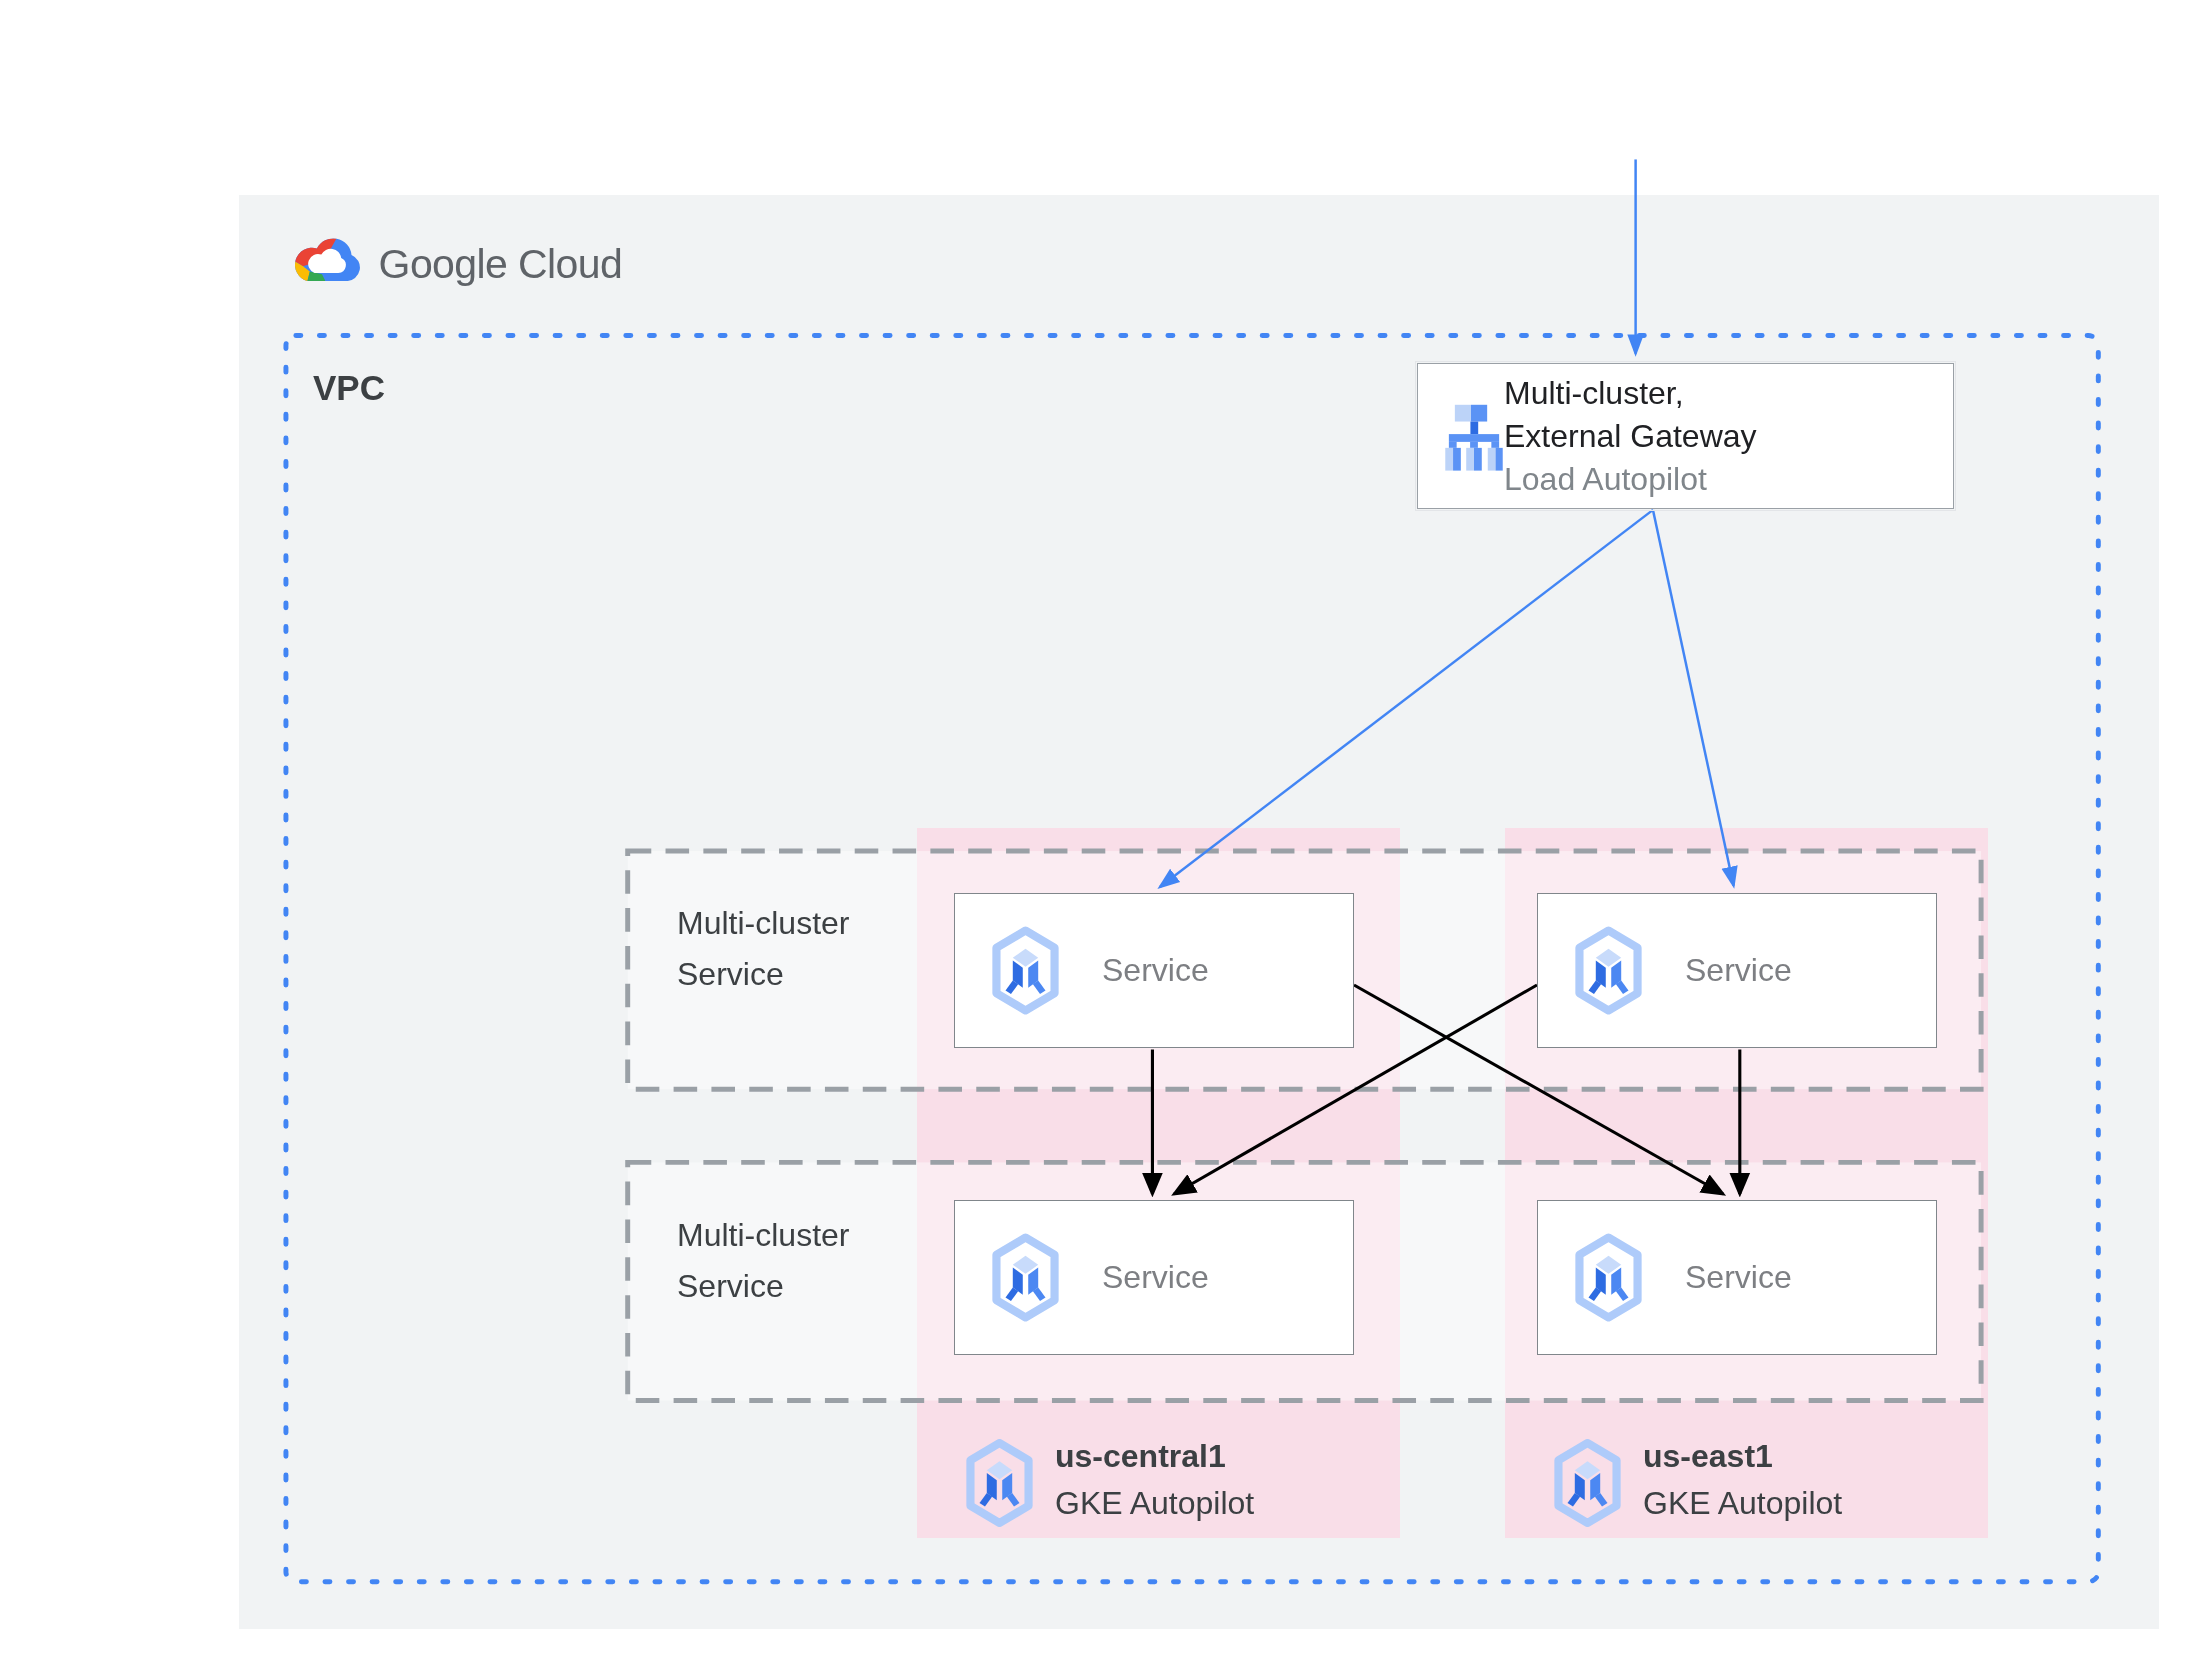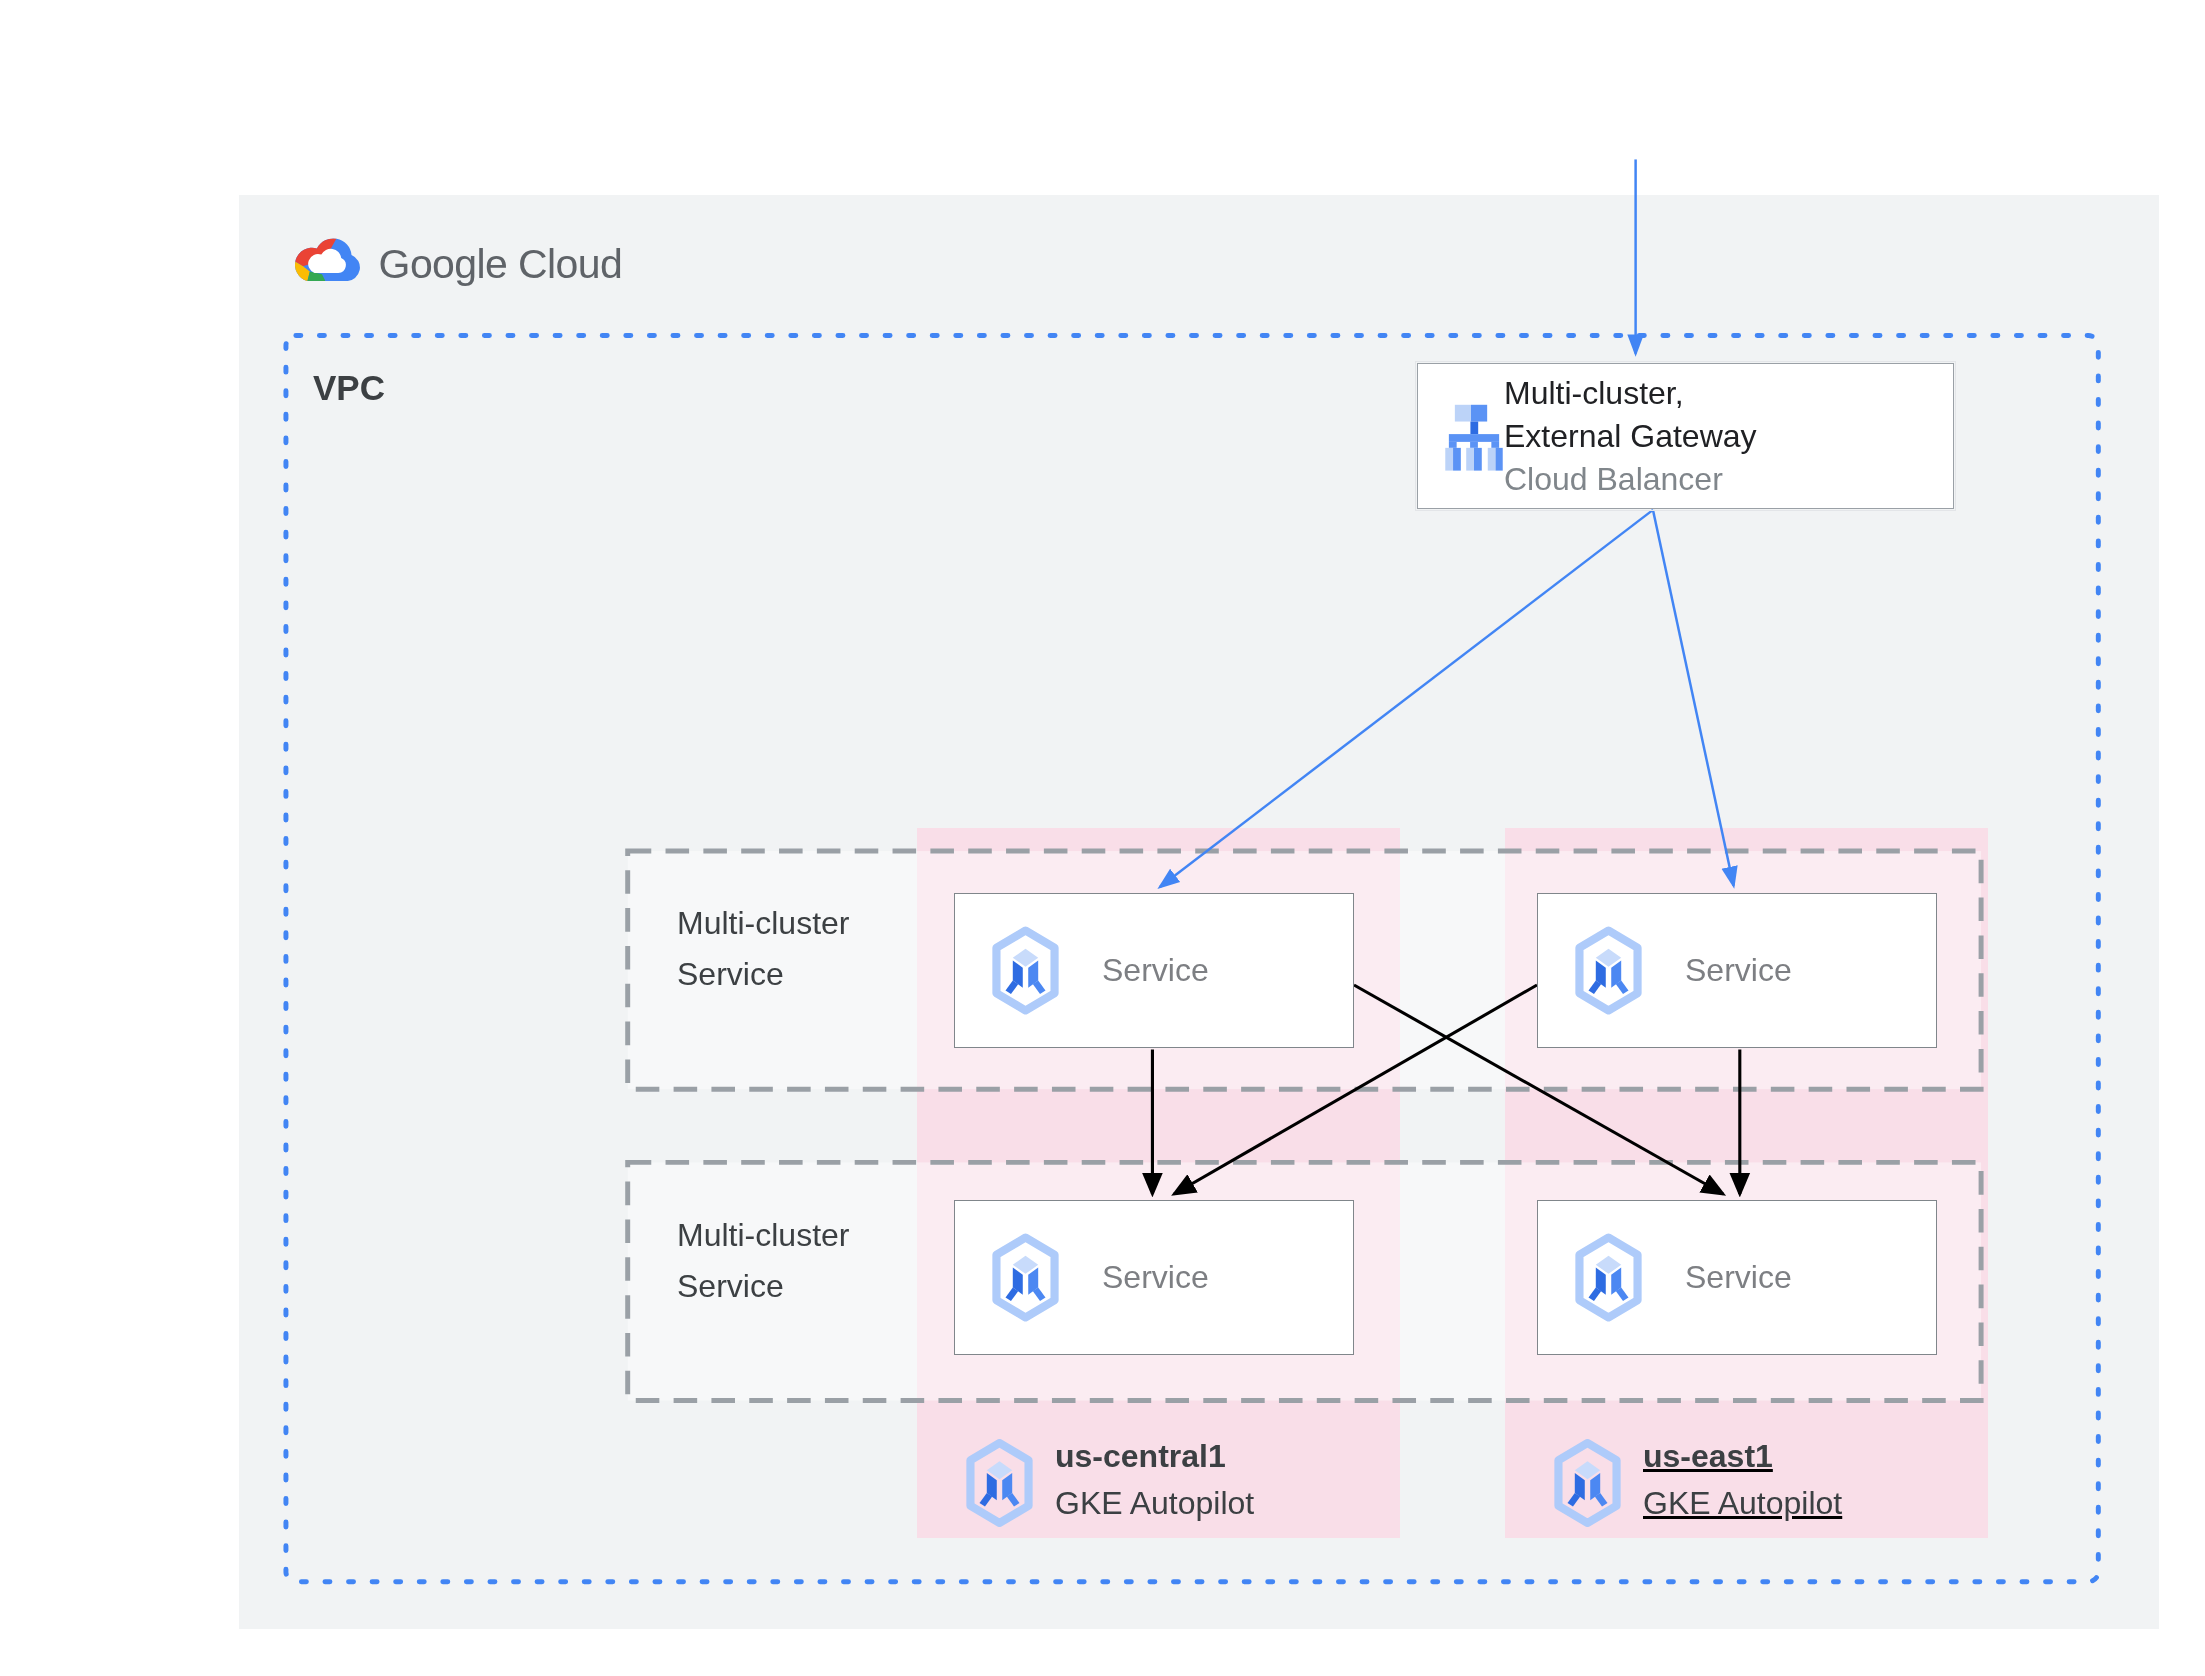--- a/index.html
+++ b/index.html
@@ -51,21 +51,21 @@
   .client-label{font-size:37px;line-height:47px;color:var(--ink);width:143px;}
 
   .gateway{left:1417px;top:363px;width:537px;height:146px;border:1.2px solid var(--node-border);
            outline:1.2px solid var(--halo);outline-offset:1.2px;padding-left:26px;}
   .gateway svg{width:60px;height:73px;flex:0 0 auto;}
   .gw-text{display:flex;flex-direction:column;}
   .gw-title{font-size:32px;line-height:43px;color:var(--ink);width:298px;}
   .gw-sub{font-size:32px;line-height:43px;color:var(--sub);}
 
   .region{display:flex;align-items:flex-end;gap:21px;top:1433px;}
-  .region.left{left:965px;} .region.right{left:1553px;text-decoration:underline;}
+  .region.left{left:965px;} .region.right{left:1553px;}
   .region svg{width:69px;height:88px;flex:0 0 auto;}
   .region-name{font-size:32px;line-height:47px;font-weight:bold;color:var(--label);}
   .region-product{font-size:32px;line-height:47px;color:var(--label);}
 </style>
 </head>
 <body>
 
 <div id="canvas">
 
   <div class="panel"></div>
@@ -131,21 +131,21 @@
       <rect x="79" y="70" width="13" height="10" fill="var(--lb-mid)"></rect>
       <rect x="2" y="80" width="13" height="38" fill="var(--lb-light)"></rect>
       <rect x="15" y="80" width="13" height="38" fill="var(--lb-mid)"></rect>
       <rect x="37" y="80" width="13" height="38" fill="var(--lb-light)"></rect>
       <rect x="50" y="80" width="13" height="38" fill="var(--lb-mid)"></rect>
       <rect x="73" y="80" width="13" height="38" fill="var(--lb-light)"></rect>
       <rect x="86" y="80" width="12" height="38" fill="var(--lb-mid)"></rect>
     </svg>
     <div class="gw-text">
       <span class="gw-title">Multi-cluster, External Gateway</span>
-      <span class="gw-sub">Cloud Balancer</span>
+      <span class="gw-sub">Load Autopilot</span>
     </div>
   </div>
 
   <div class="node svc tl">
     <svg viewBox="0 0 76 96">
       <polygon points="38,4 70,23 70,73 38,92 6,73 6,23" fill="#fff" stroke="var(--gke-light)" stroke-width="9" stroke-linejoin="round"></polygon>
       <polygon points="38,24 52,34 38,44 24,34" fill="var(--gke-pale)"></polygon>
       <polygon points="24,37 35,45 35,67 24,59" fill="var(--gke-dark)"></polygon>
       <polygon points="52,37 41,45 41,67 52,59" fill="var(--gke-mid)"></polygon>
       <polygon points="24,59 30,63 22,74 16,70" fill="var(--gke-dark)"></polygon>

